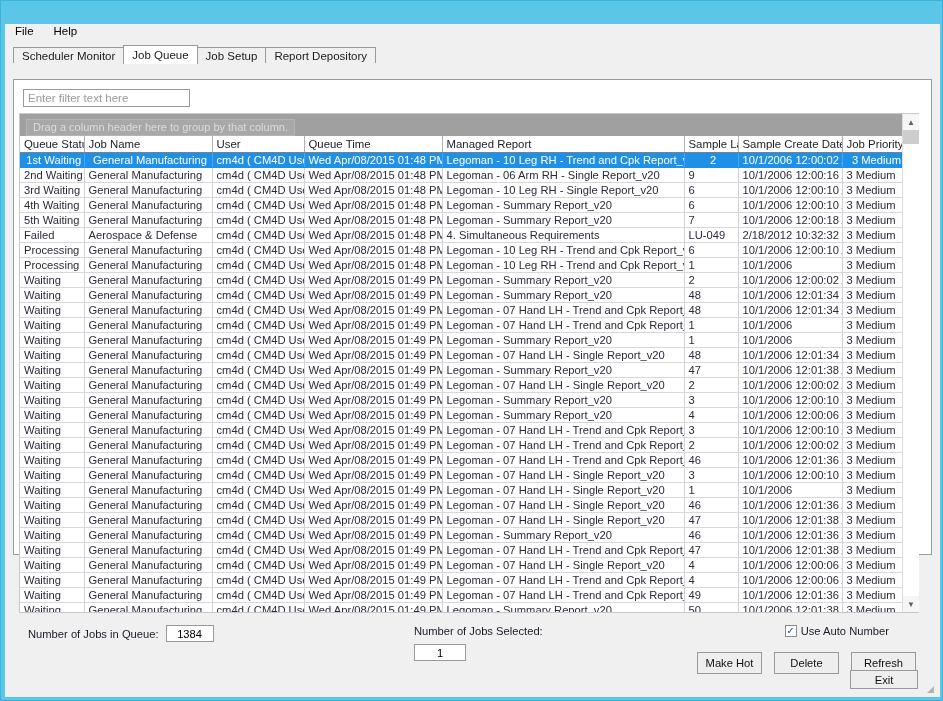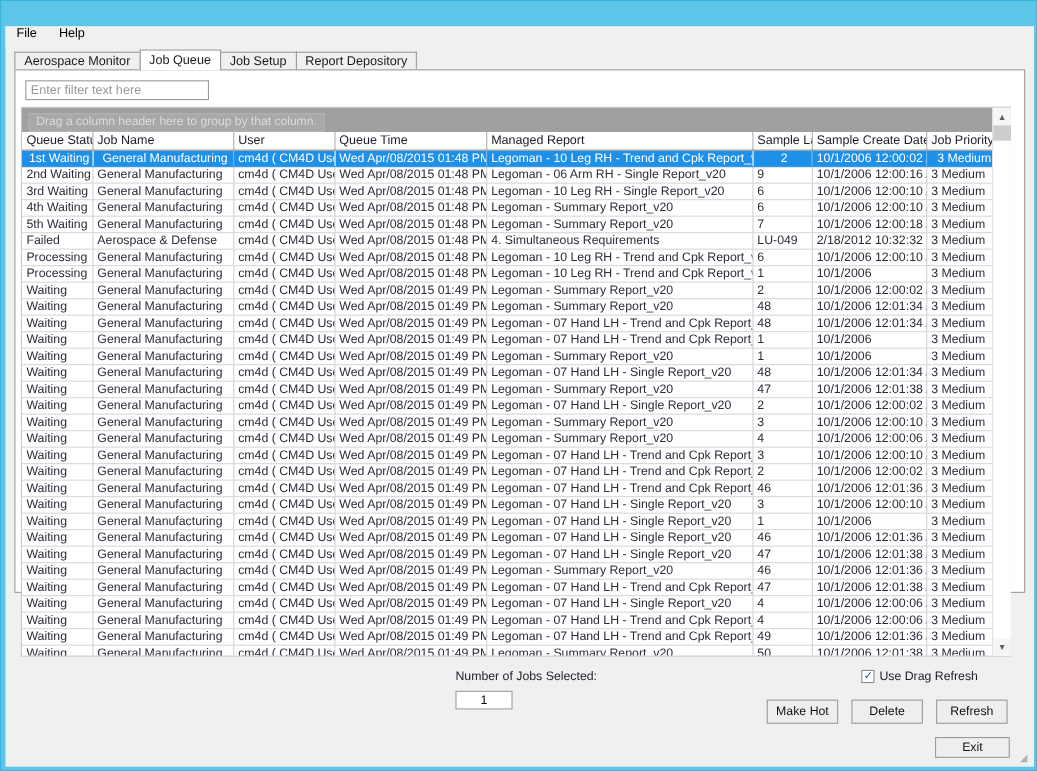--- a/index.html
+++ b/index.html
@@ -120,21 +120,21 @@
     line-height: 15px;
     font-weight: normal;
     position: relative;
     z-index: 3;
     margin-bottom: -1px;
   }
 
   
   .tabpage {
     position: relative;
-    margin: 0 8px;
+    margin: 16px 8px;
     height: 476px;
     background: #ffffff;
     border: 1px solid #9a9a9a;
     box-sizing: border-box;
   }
 
   .filter-box {
     position: absolute;
     left: 9px;
     top: 9px;
@@ -346,21 +346,21 @@
 
 
   <div class="client">
 
     <div class="menubar">
       <span class="menu-item">File</span>
       <span class="menu-item">Help</span>
     </div>
 
     <div class="tabstrip">
-      <div class="tab">Aerospace Monitor</div>
+      <div class="tab">Scheduler Monitor</div>
       <div class="tab active">Job Queue</div>
       <div class="tab">Job Setup</div>
       <div class="tab">Report Depository</div>
     </div>
 
     <div class="tabpage">
 
       <input class="filter-box" type="text" placeholder="Enter filter text here" style="">
 
       <div class="grid">
@@ -744,31 +744,35 @@
         <div class="vscroll">
           <div class="arrow">▲</div>
           <div class="thumb"></div>
           <div class="track"></div>
           <div class="arrow bottom">▼</div>
         </div>
       </div>
 
       <div class="bottom-row">
 
+        <div class="jobs-queue-group">
+          <span class="lbl">Number of Jobs in Queue:</span>
+          <input class="numbox" style="width: 48px;" type="text" readonly="" value="1384">
+        </div>
 
         <div class="jobs-sel-group">
           <span class="lbl">Number of Jobs Selected:</span>
           <input class="numbox" style="width: 52px;" type="text" readonly="" value="1">
         </div>
 
         <div class="auto-refresh-group">
           <span class="checkbox">
             <span class="tick">✓</span>
           </span>
-          <span class="lbl">Use Drag Refresh</span>
+          <span class="lbl">Use Auto Number</span>
         </div>
       </div>
 
       <div class="action-buttons">
         <button class="btn">Make Hot</button>
         <button class="btn">Delete</button>
         <button class="btn">Refresh</button>
       </div>
     </div>
 

